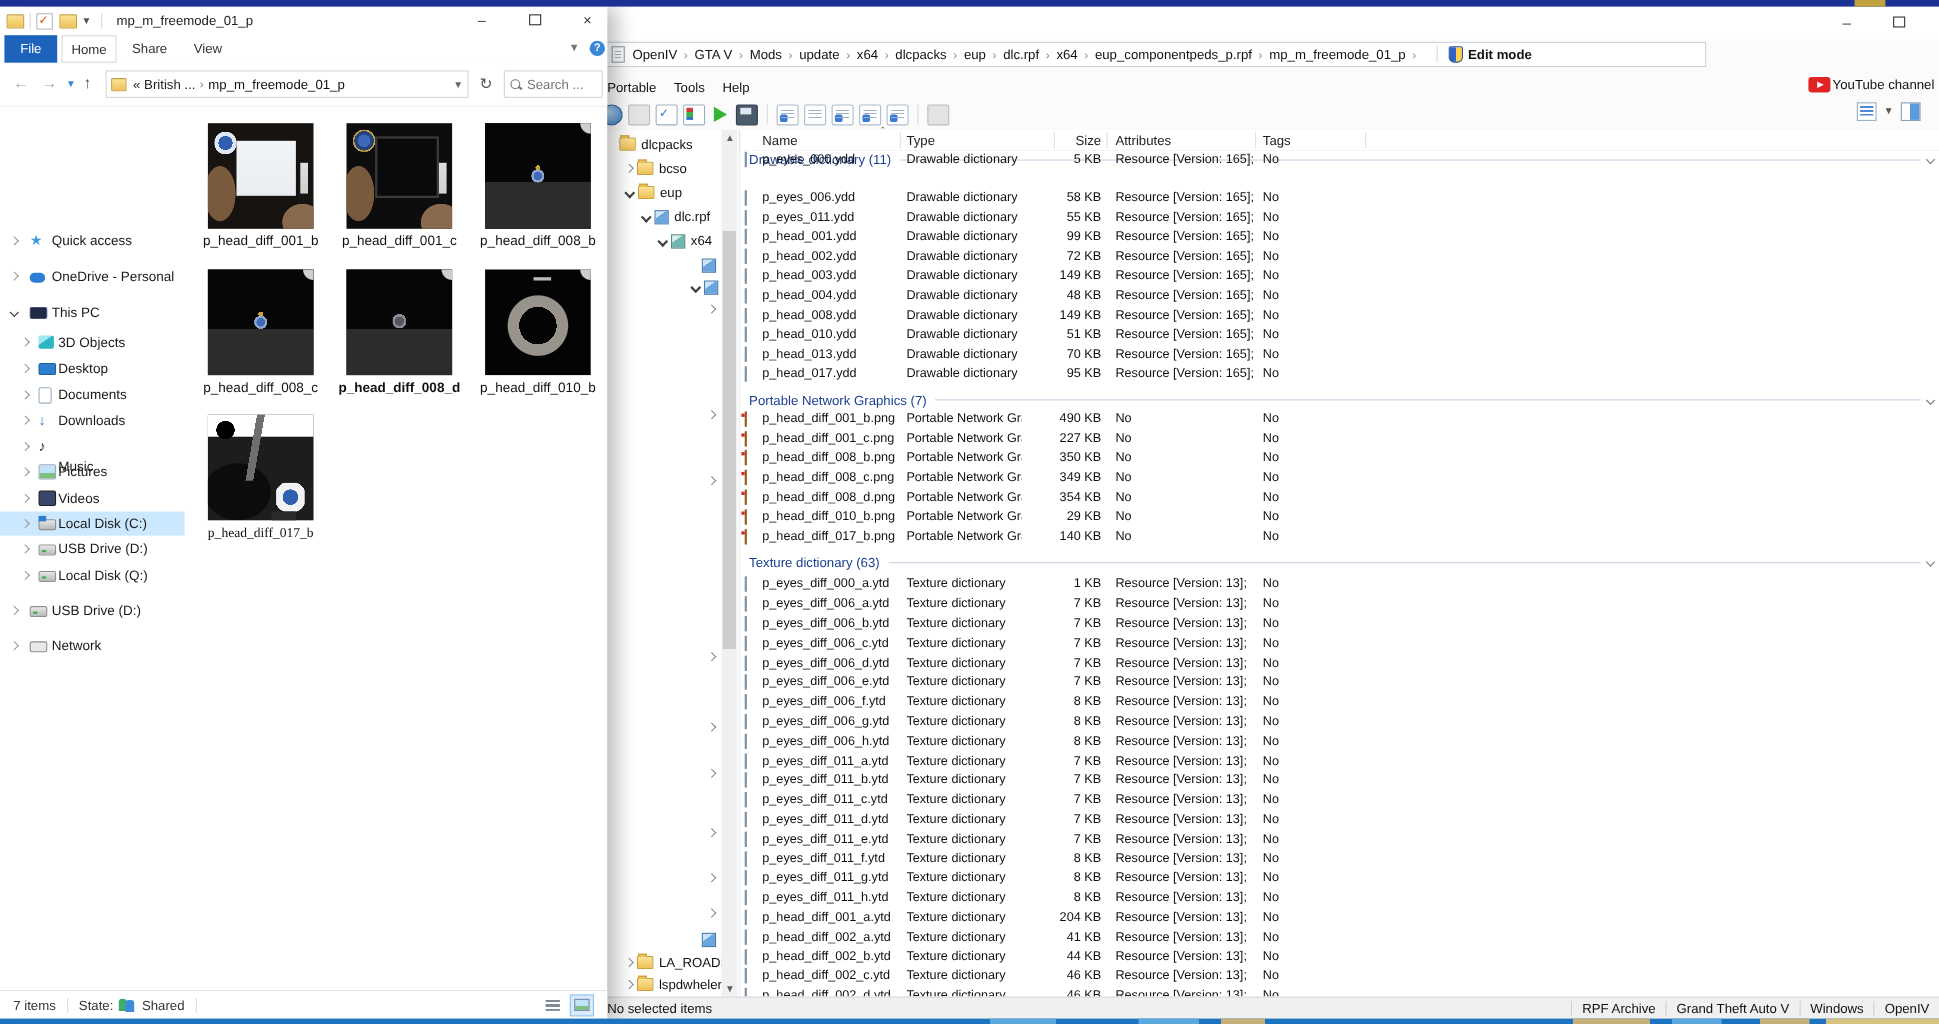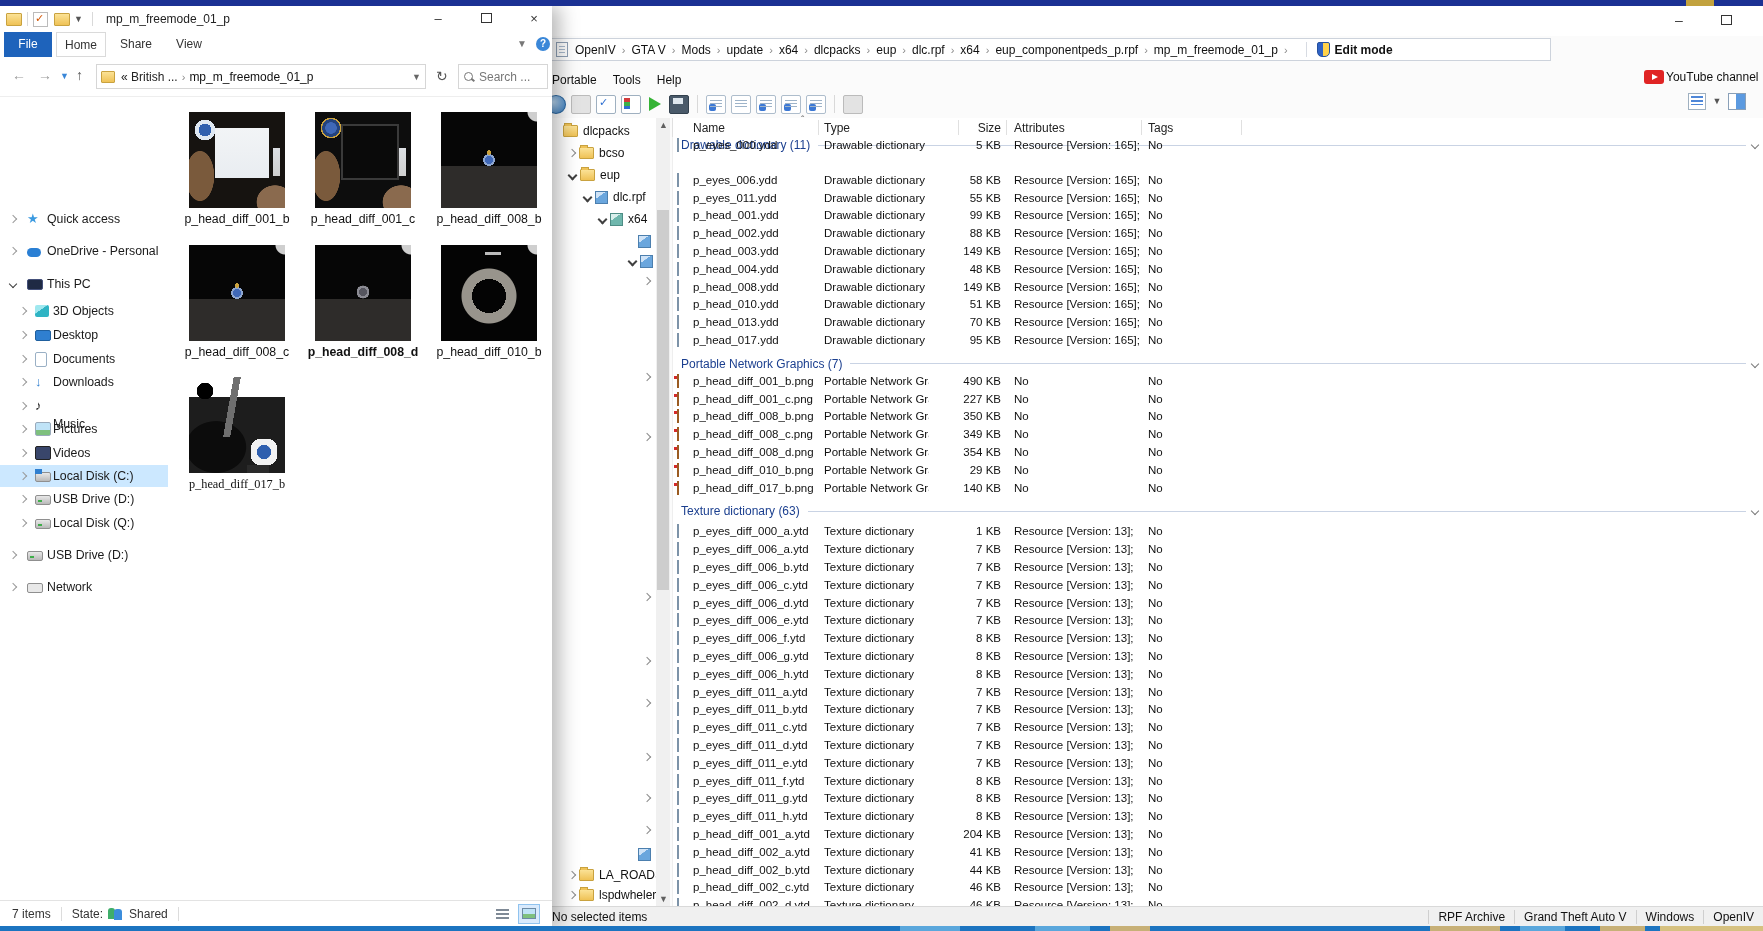--- a/index.html
+++ b/index.html
@@ -359,21 +359,21 @@
     <div id="oiv-list" class="oiv">
         <div class="sec-h" style="top: 0px;">
           <span class="sec-title">Drawable dictionary (11)</span>
           <span class="sec-line"></span>
           <span class="sec-chev"></span>
         </div>
         <div class="frow" style="top: 0;"><span class="fc c-ico fi-doc"></span><span class="fc c-name">p_eyes_000.ydd</span><span class="fc c-type">Drawable dictionary</span><span class="fc c-size">5 KB</span><span class="fc c-attr">Resource [Version: 165];</span><span class="fc c-tags">No</span></div>
         <div class="frow" style="top: 34.8px;"><span class="fc c-ico fi-doc"></span><span class="fc c-name">p_eyes_006.ydd</span><span class="fc c-type">Drawable dictionary</span><span class="fc c-size">58 KB</span><span class="fc c-attr">Resource [Version: 165];</span><span class="fc c-tags">No</span></div>
         <div class="frow" style="top: 52.6px;"><span class="fc c-ico fi-doc"></span><span class="fc c-name">p_eyes_011.ydd</span><span class="fc c-type">Drawable dictionary</span><span class="fc c-size">55 KB</span><span class="fc c-attr">Resource [Version: 165];</span><span class="fc c-tags">No</span></div>
         <div class="frow" style="top: 70.4px;"><span class="fc c-ico fi-doc"></span><span class="fc c-name">p_head_001.ydd</span><span class="fc c-type">Drawable dictionary</span><span class="fc c-size">99 KB</span><span class="fc c-attr">Resource [Version: 165];</span><span class="fc c-tags">No</span></div>
-        <div class="frow" style="top: 88.2px;"><span class="fc c-ico fi-doc"></span><span class="fc c-name">p_head_002.ydd</span><span class="fc c-type">Drawable dictionary</span><span class="fc c-size">88 KB</span><span class="fc c-attr">Resource [Version: 165];</span><span class="fc c-tags">No</span></div>
+        <div class="frow" style="top: 88.2px;"><span class="fc c-ico fi-doc"></span><span class="fc c-name">p_head_002.ydd</span><span class="fc c-type">Drawable dictionary</span><span class="fc c-size">72 KB</span><span class="fc c-attr">Resource [Version: 165];</span><span class="fc c-tags">No</span></div>
         <div class="frow" style="top: 106px;"><span class="fc c-ico fi-doc"></span><span class="fc c-name">p_head_003.ydd</span><span class="fc c-type">Drawable dictionary</span><span class="fc c-size">149 KB</span><span class="fc c-attr">Resource [Version: 165];</span><span class="fc c-tags">No</span></div>
         <div class="frow" style="top: 123.8px;"><span class="fc c-ico fi-doc"></span><span class="fc c-name">p_head_004.ydd</span><span class="fc c-type">Drawable dictionary</span><span class="fc c-size">48 KB</span><span class="fc c-attr">Resource [Version: 165];</span><span class="fc c-tags">No</span></div>
         <div class="frow" style="top: 141.6px;"><span class="fc c-ico fi-doc"></span><span class="fc c-name">p_head_008.ydd</span><span class="fc c-type">Drawable dictionary</span><span class="fc c-size">149 KB</span><span class="fc c-attr">Resource [Version: 165];</span><span class="fc c-tags">No</span></div>
         <div class="frow" style="top: 159.4px;"><span class="fc c-ico fi-doc"></span><span class="fc c-name">p_head_010.ydd</span><span class="fc c-type">Drawable dictionary</span><span class="fc c-size">51 KB</span><span class="fc c-attr">Resource [Version: 165];</span><span class="fc c-tags">No</span></div>
         <div class="frow" style="top: 177.2px;"><span class="fc c-ico fi-doc"></span><span class="fc c-name">p_head_013.ydd</span><span class="fc c-type">Drawable dictionary</span><span class="fc c-size">70 KB</span><span class="fc c-attr">Resource [Version: 165];</span><span class="fc c-tags">No</span></div>
         <div class="frow" style="top: 195px;"><span class="fc c-ico fi-doc"></span><span class="fc c-name">p_head_017.ydd</span><span class="fc c-type">Drawable dictionary</span><span class="fc c-size">95 KB</span><span class="fc c-attr">Resource [Version: 165];</span><span class="fc c-tags">No</span></div>
         <div class="sec-h" style="top: 218.8px;">
           <span class="sec-title">Portable Network Graphics (7)</span>
           <span class="sec-line"></span>
           <span class="sec-chev"></span>

